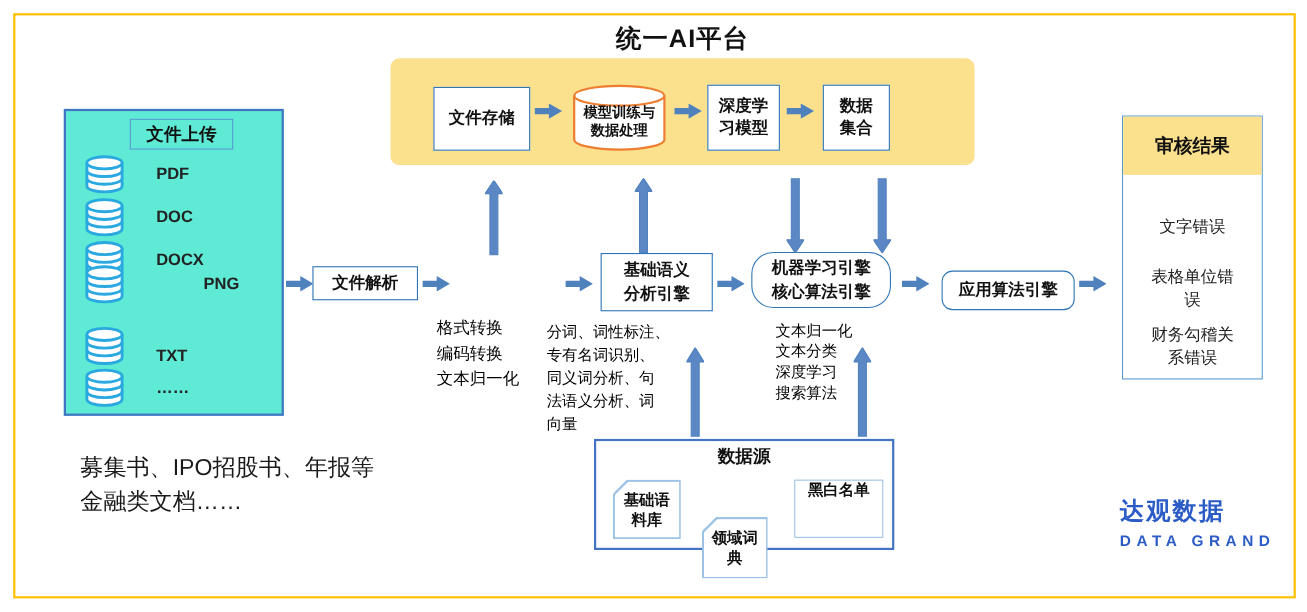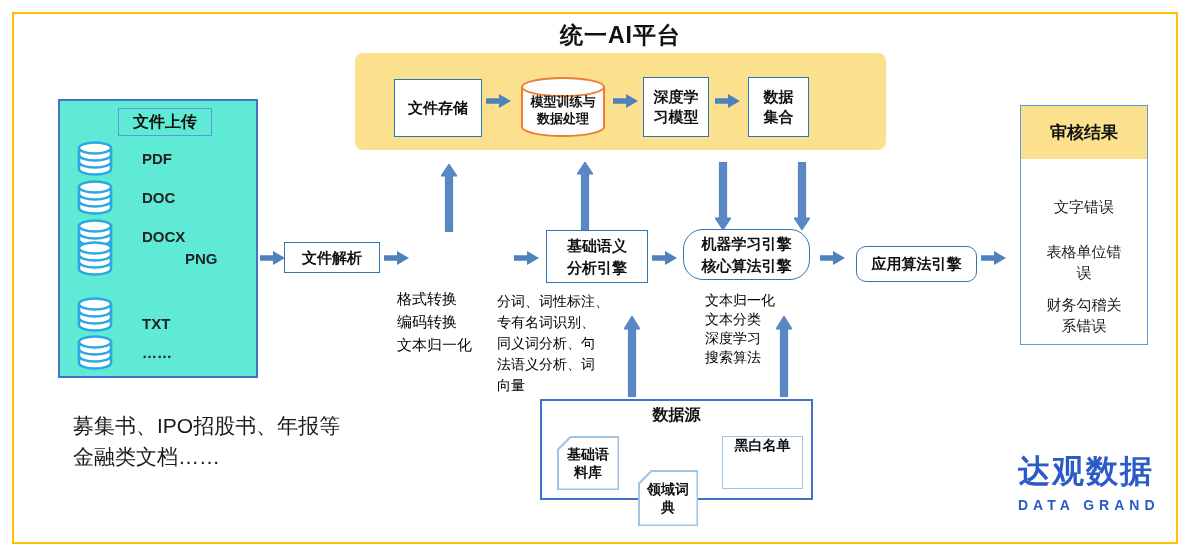--- a/index.html
+++ b/index.html
@@ -76,21 +76,21 @@
     position:absolute; left:0; top:0; width:100%; height:53px; background:#FBE08D;
     display:flex; align-items:center; justify-content:center;
     font-weight:bold; font-size:17px;
   }
   .result-item {
     position:absolute; left:0; width:100%; text-align:center;
     font-size:15px; line-height:21px; color:#222;
   }
   .caption { position:absolute; left:73px; top:410px; font-size:21px; line-height:31px; color:#1a1a1a; }
   .logo { position:absolute; left:1018px; top:450px; color:#2B5BC7; }
-  .logo-cn { font-size:32px; font-weight:bold; letter-spacing:2px; }
+  .logo-cn { font-size:22px; font-weight:bold; letter-spacing:2px; }
   .logo-en { font-size:14px; font-weight:bold; letter-spacing:5px; margin-top:3px; }
 </style>
 </head>
 <body>
 
 <div class="canvas">
   <div class="page-frame"></div>
 
   <div class="main-title">统一AI平台</div>
 

